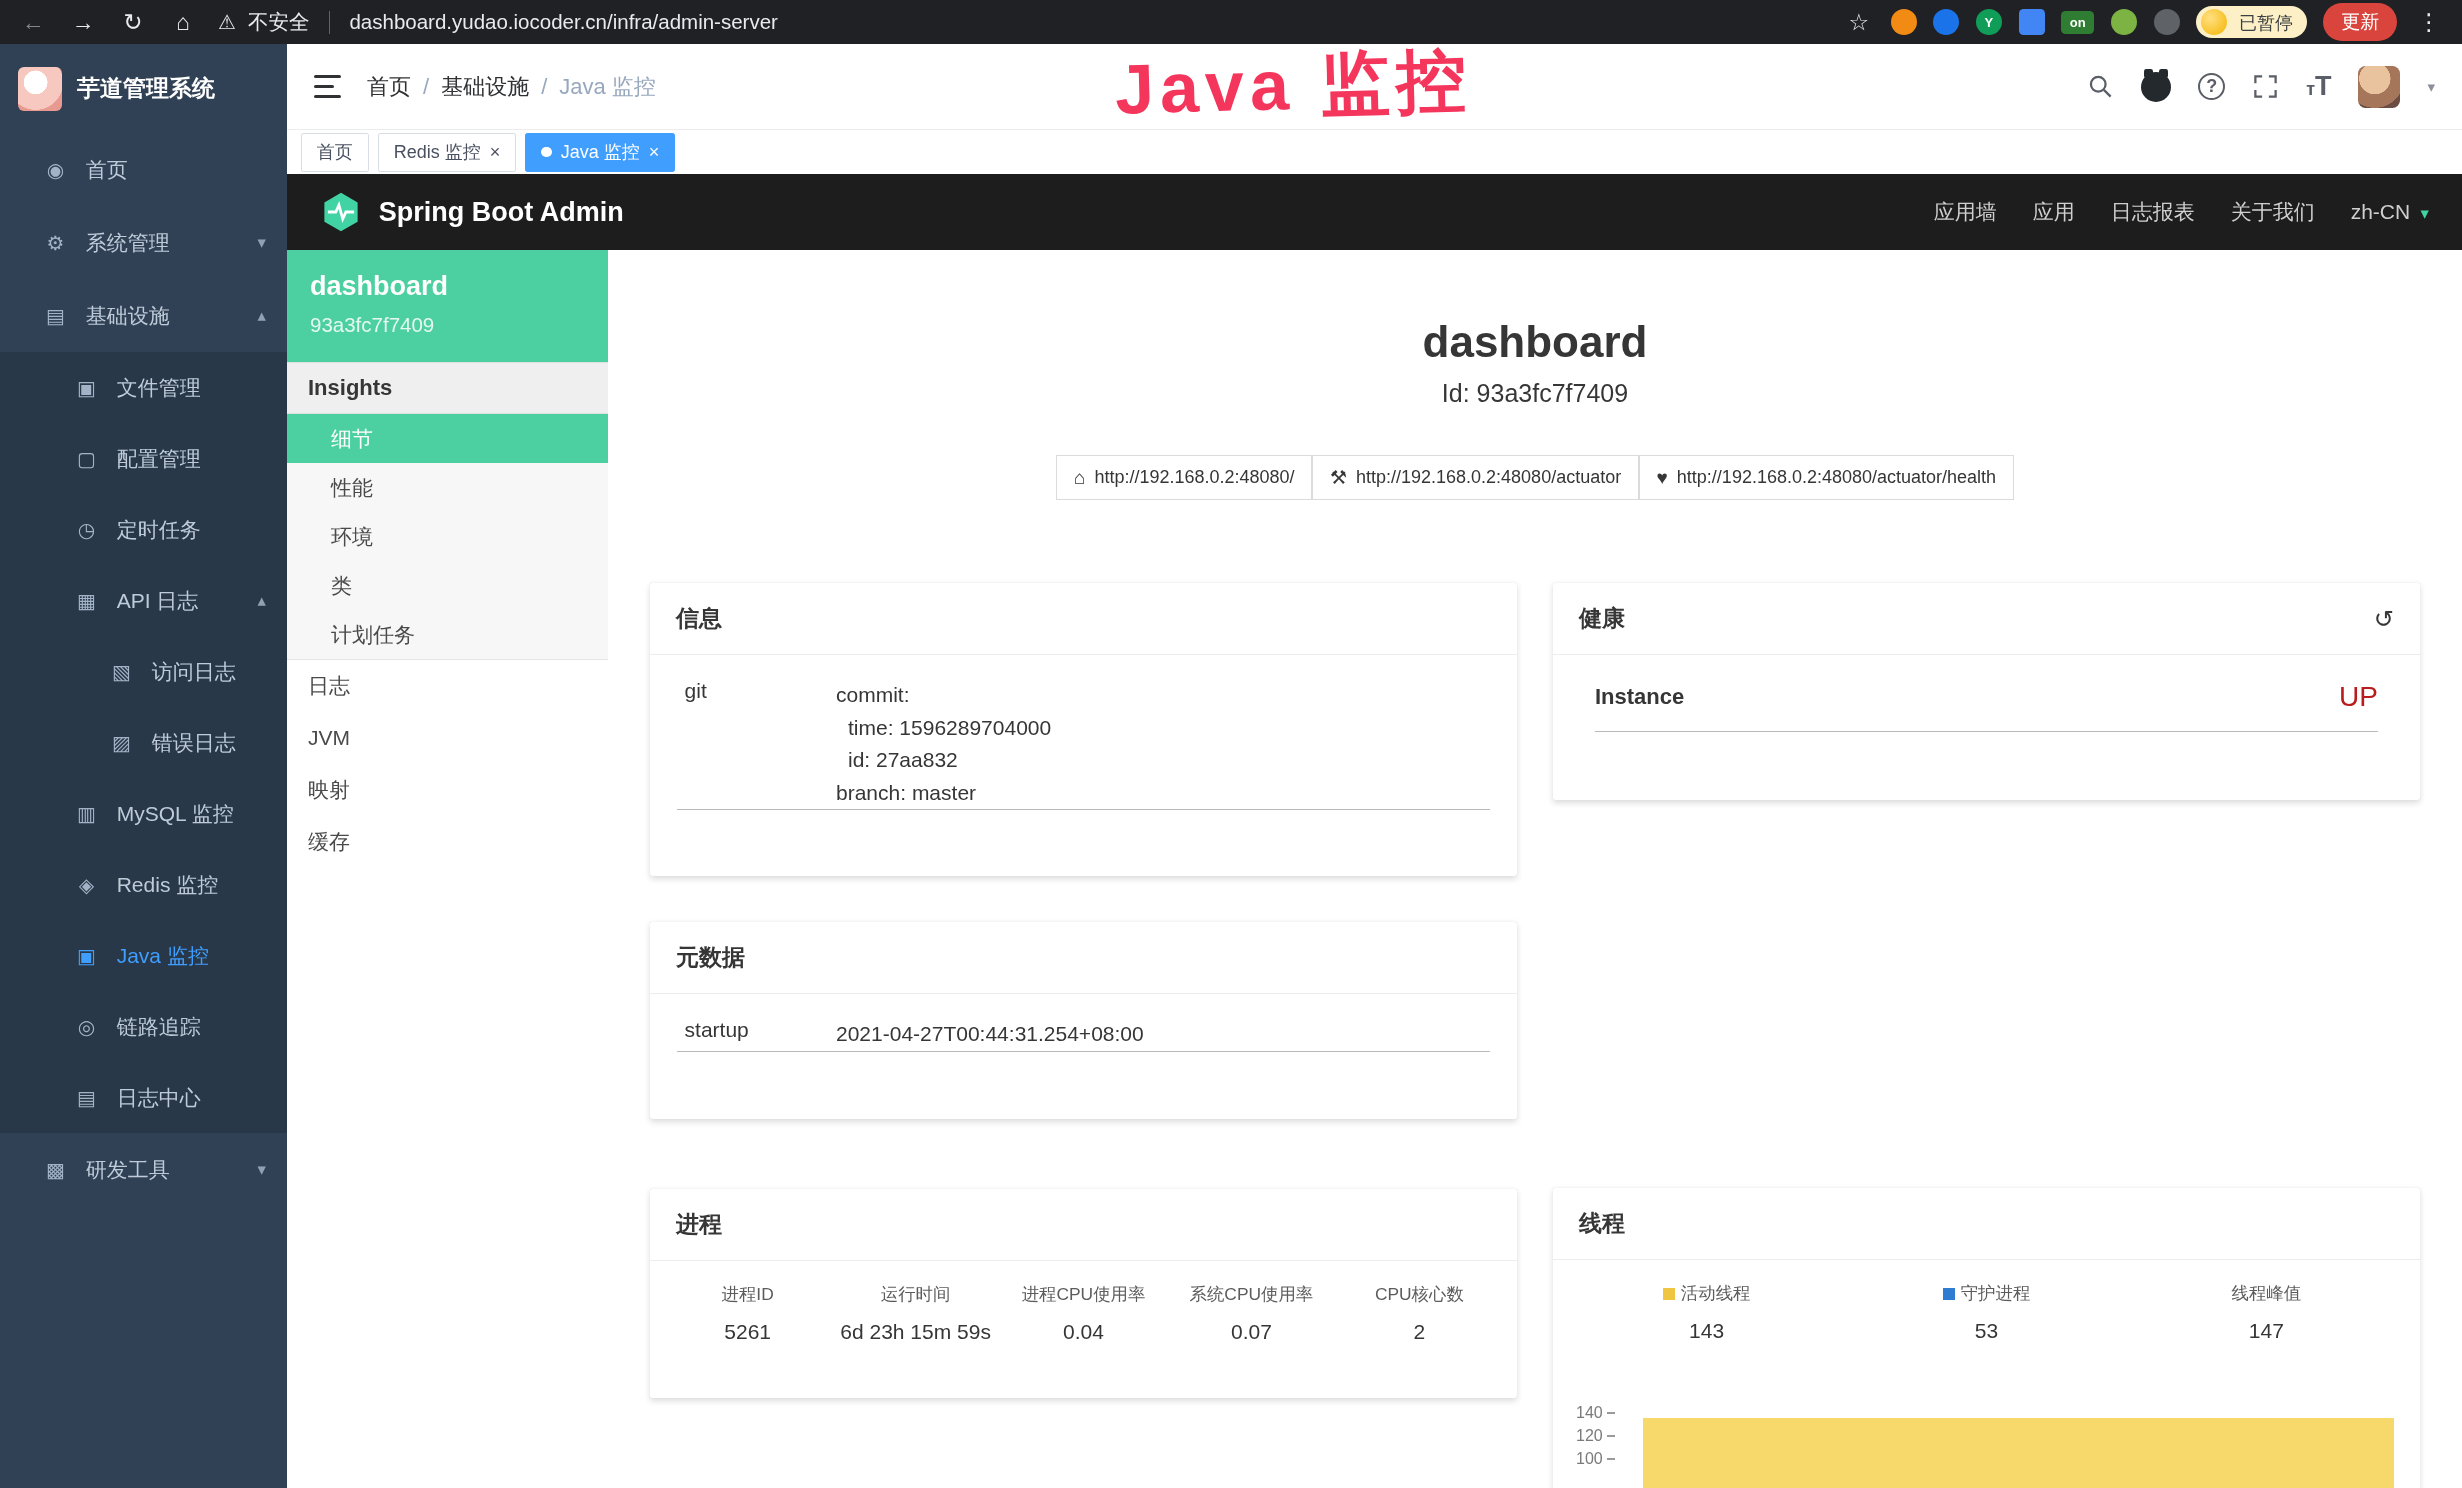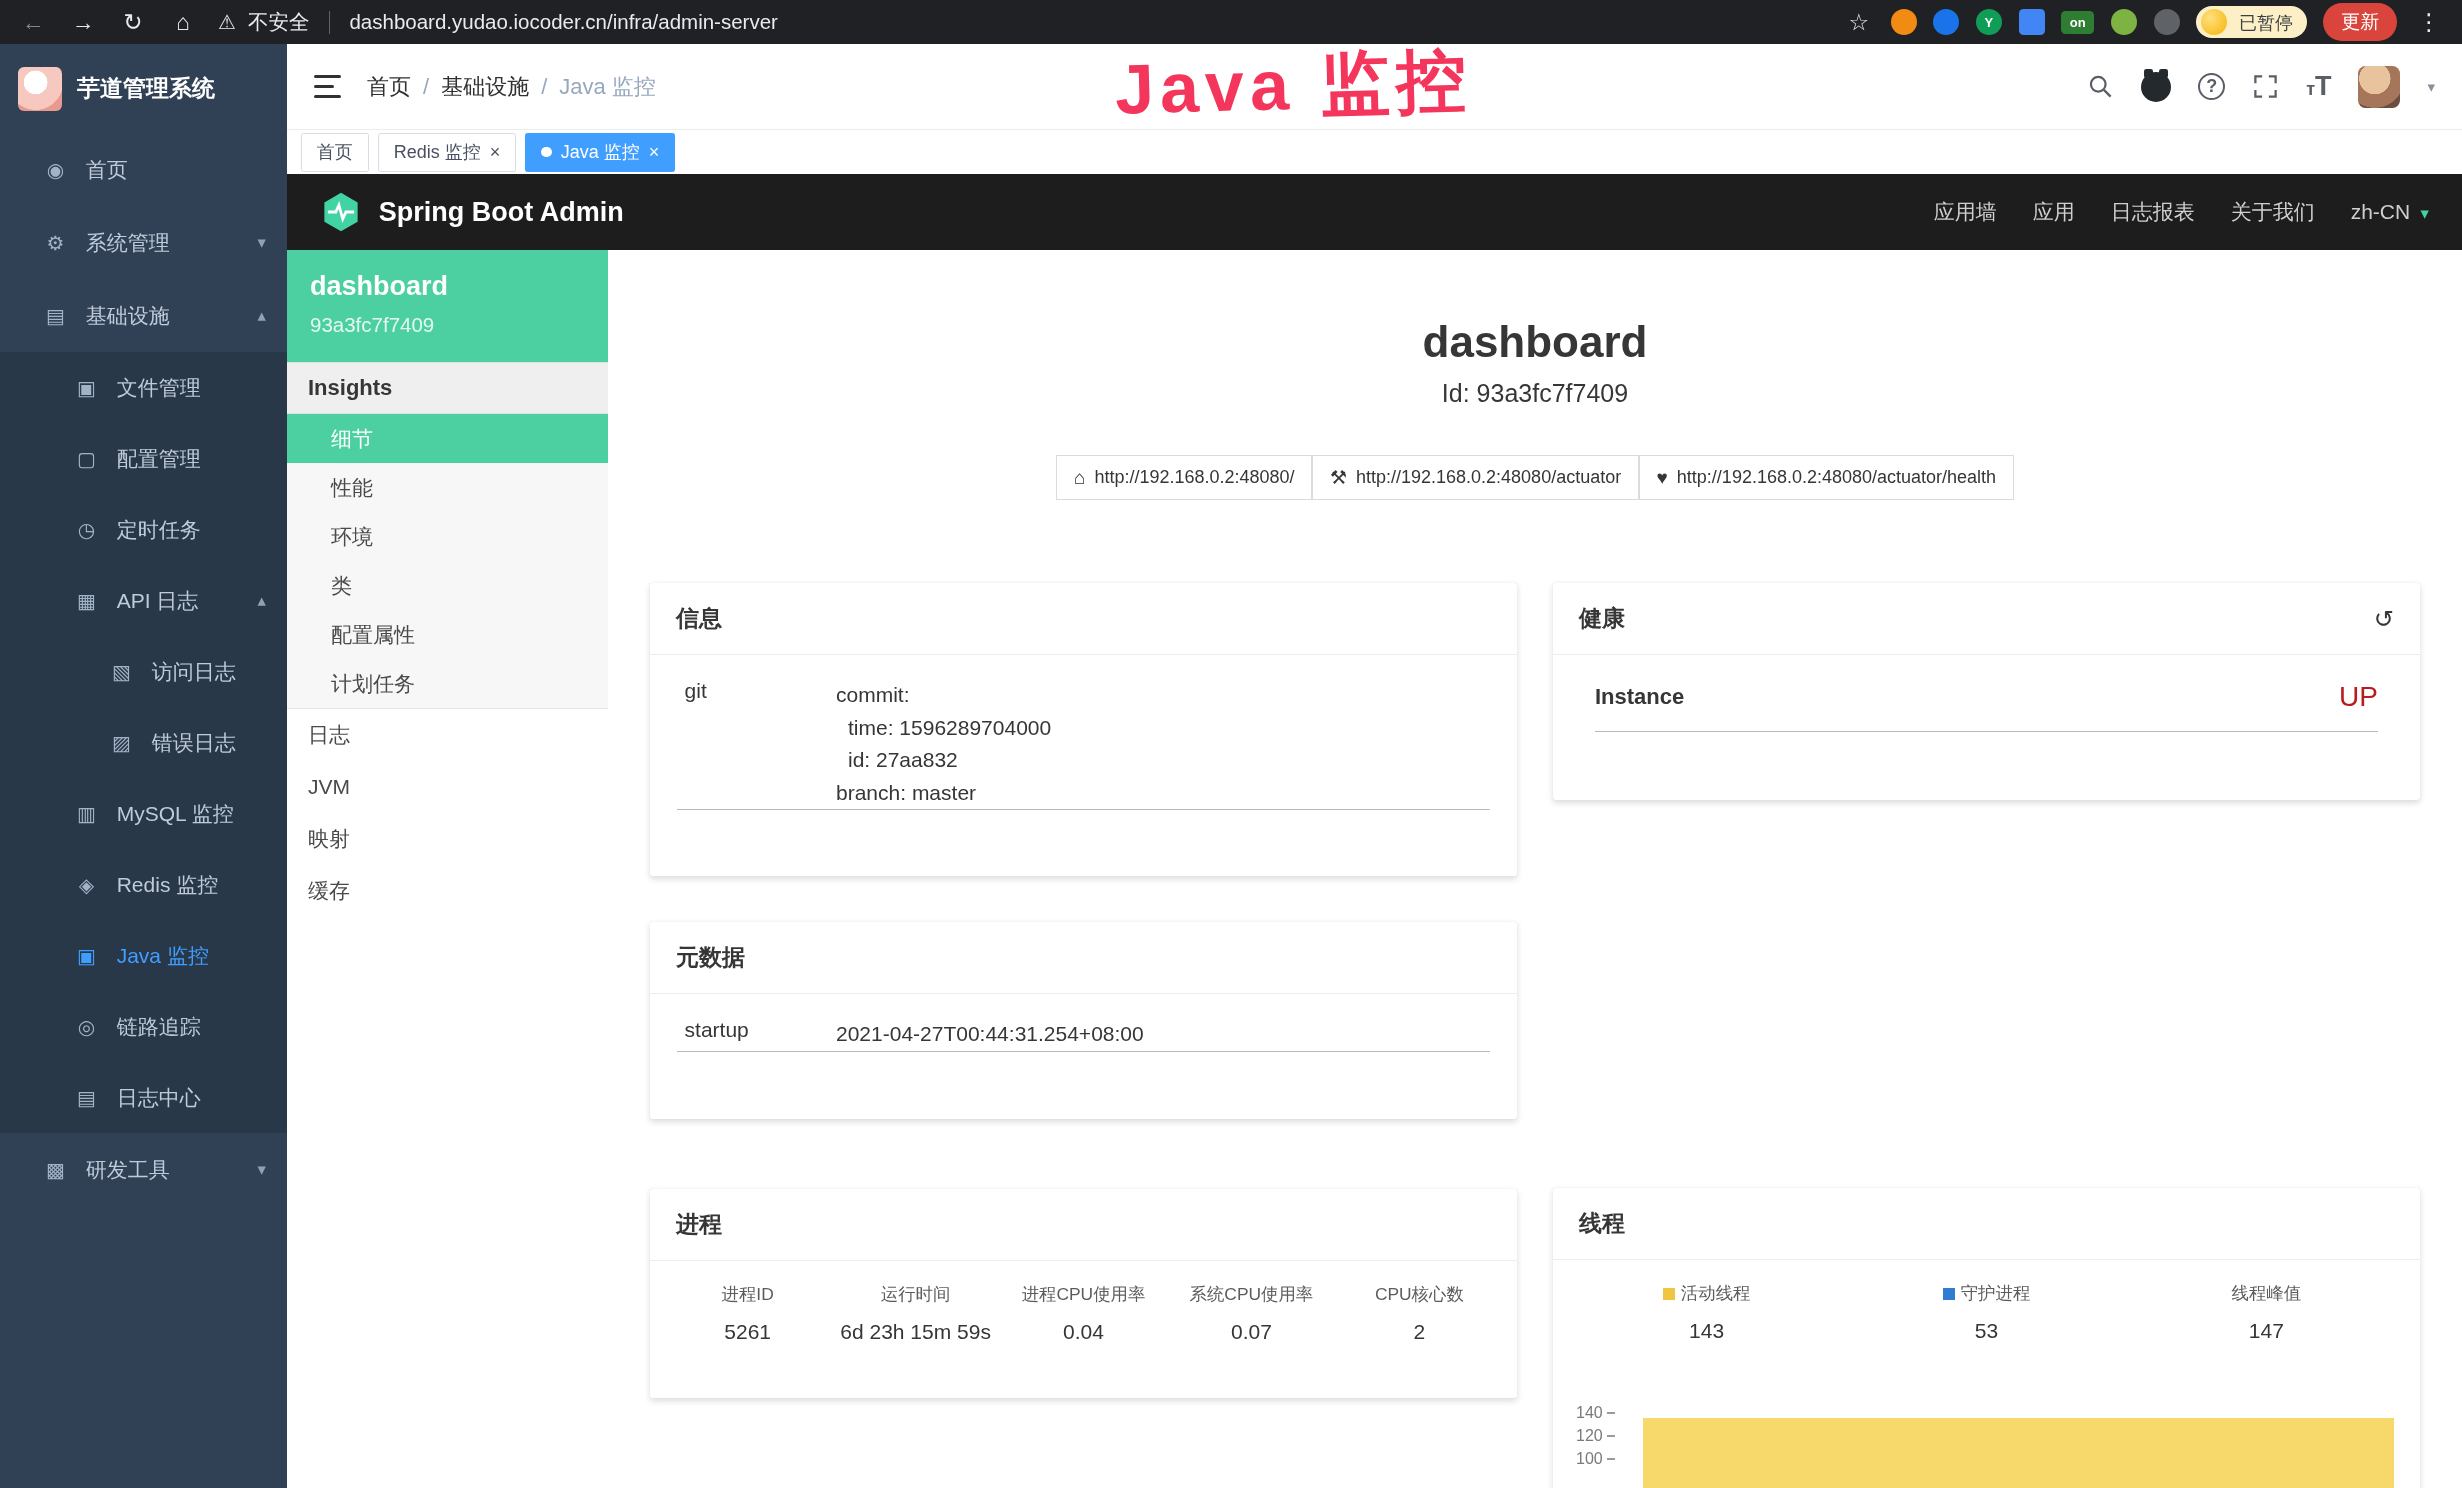--- a/index.html
+++ b/index.html
@@ -328,21 +328,20 @@
     <div class="inst-head">
       <div class="inst-name">dashboard</div>
       <div class="inst-id">93a3fc7f7409</div>
     </div>
     <div class="sb-group-title">Insights</div>
     <div class="sb-group">
       <div class="sb-item active">细节</div>
       <div class="sb-item">性能</div>
       <div class="sb-item">环境</div>
       <div class="sb-item">类</div>
-      <div class="sb-item">配置属性</div>
       <div class="sb-item">计划任务</div>
     </div>
     <div class="sb-item sb-root">日志</div>
     <div class="sb-item sb-root">JVM</div>
     <div class="sb-item sb-root">映射</div>
     <div class="sb-item sb-root">缓存</div>
   </div>
 
   <div class="sba-main">
     <div class="inst-title">dashboard</div>

